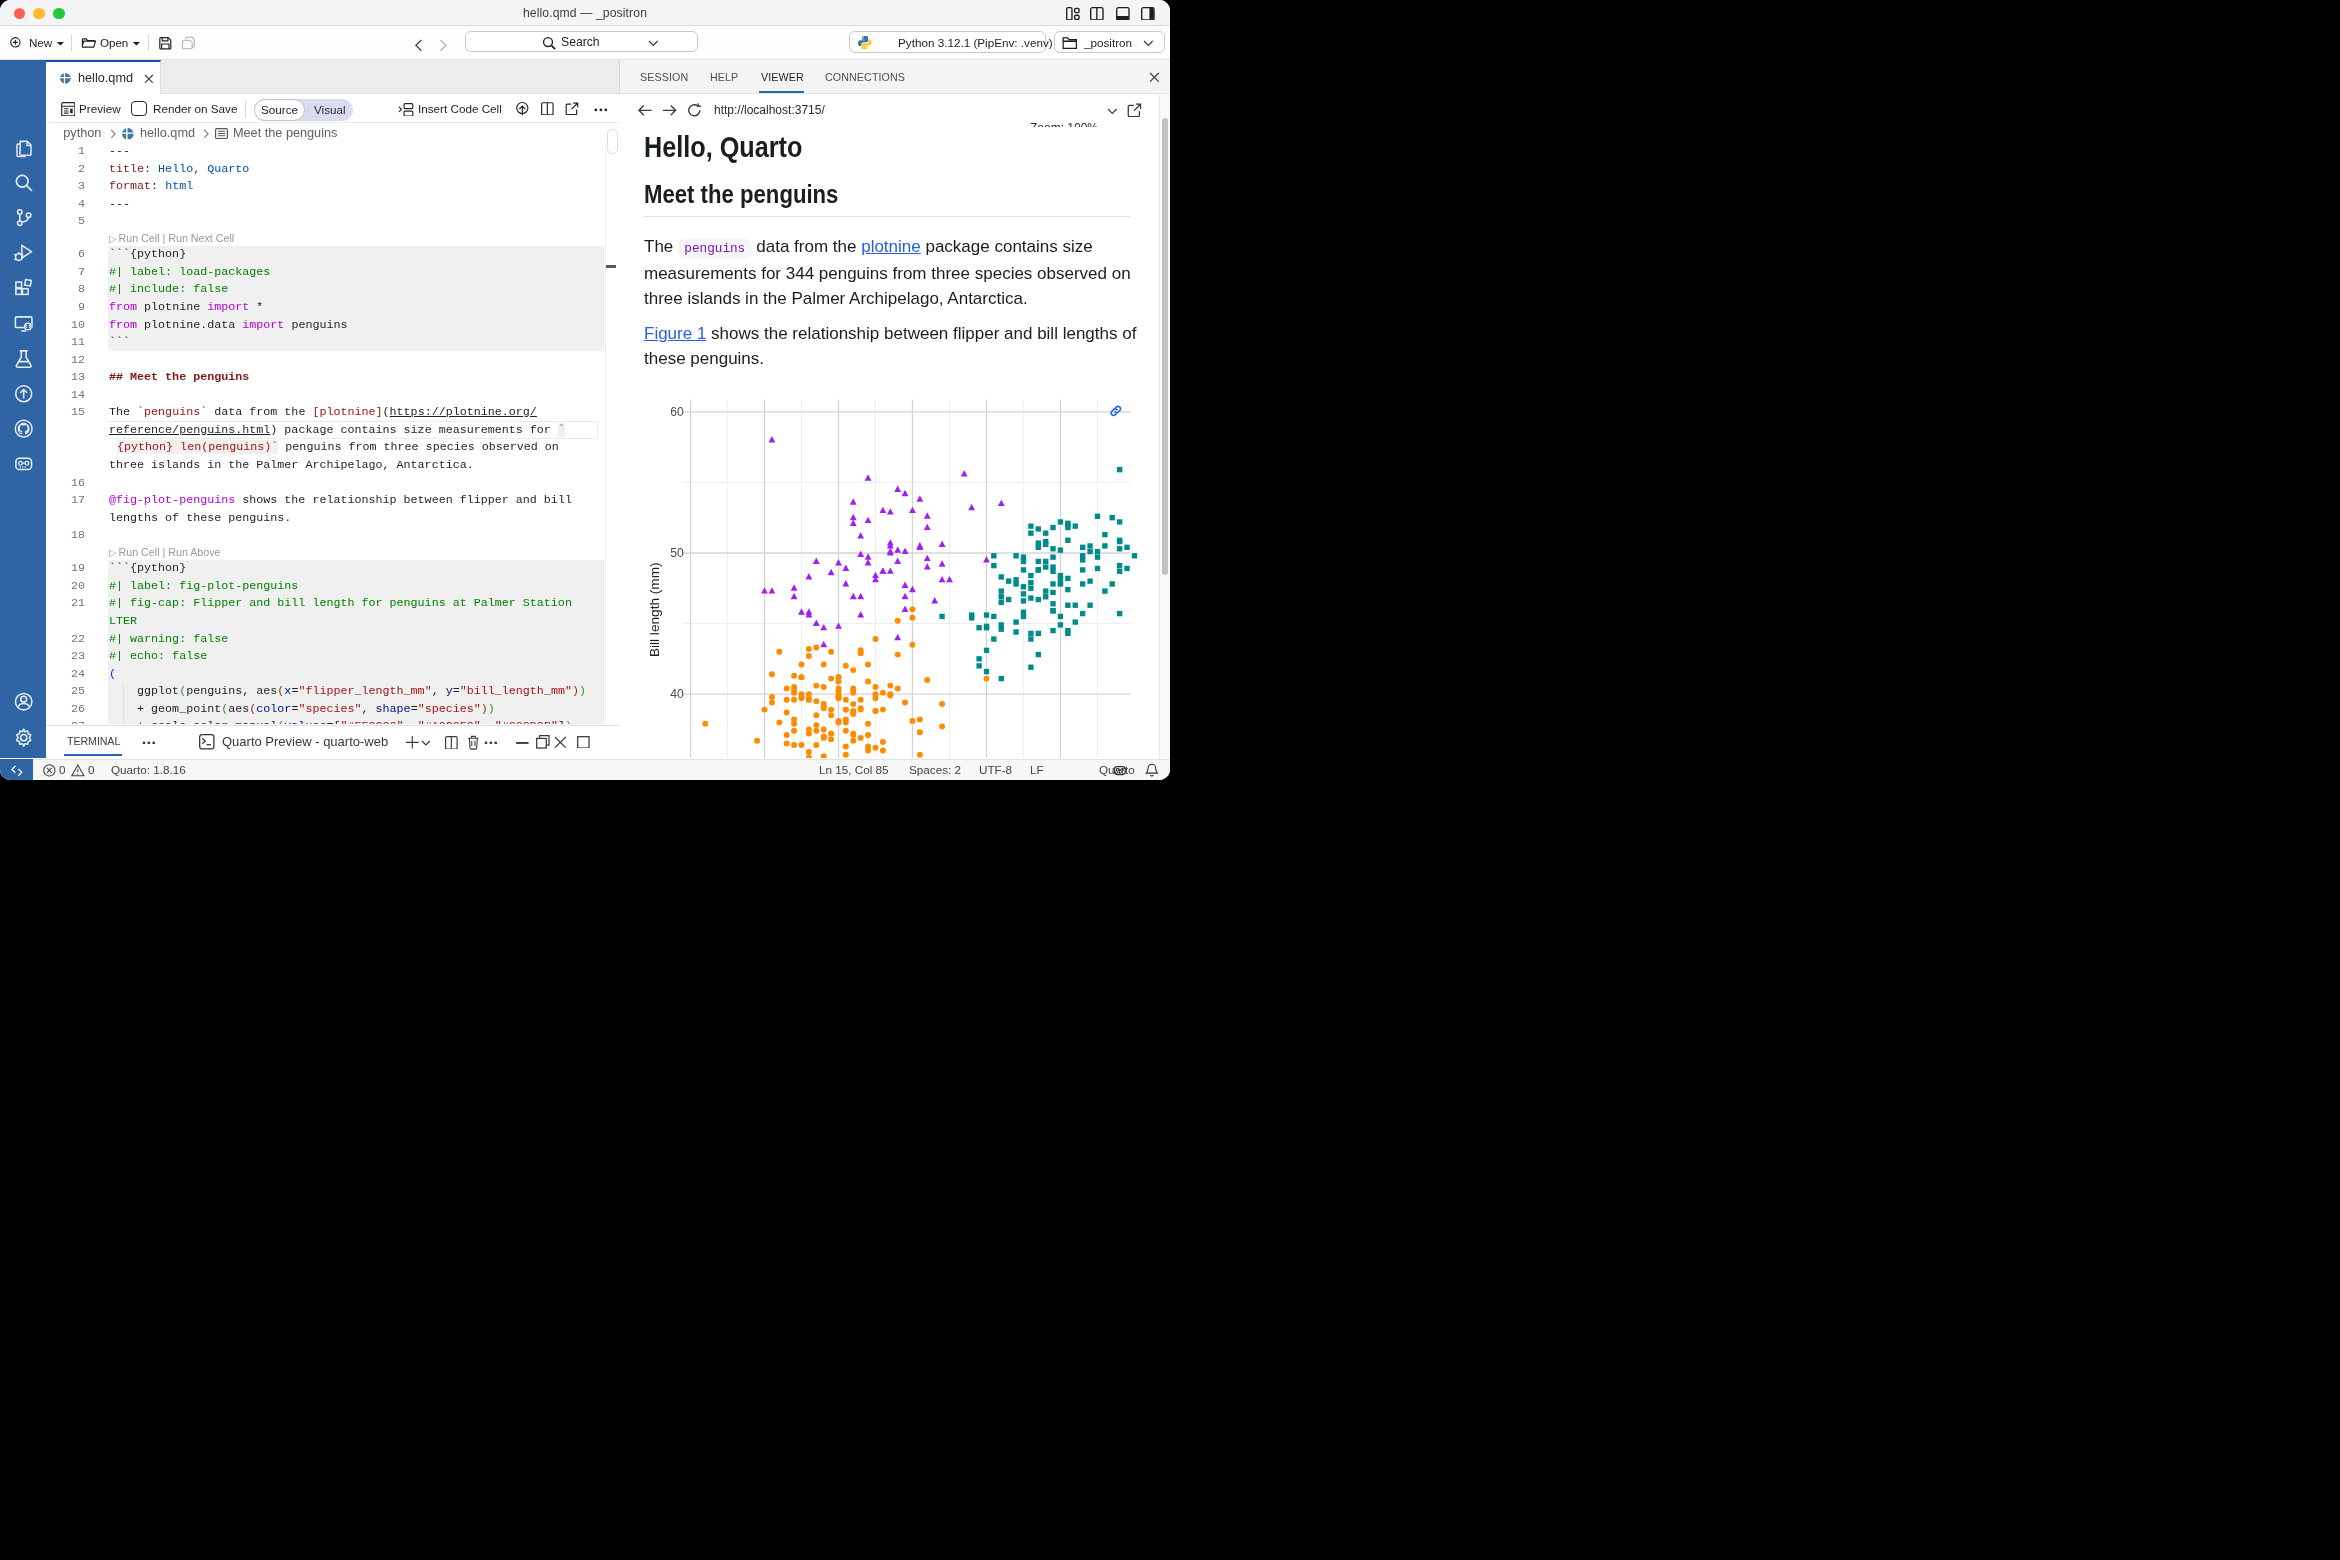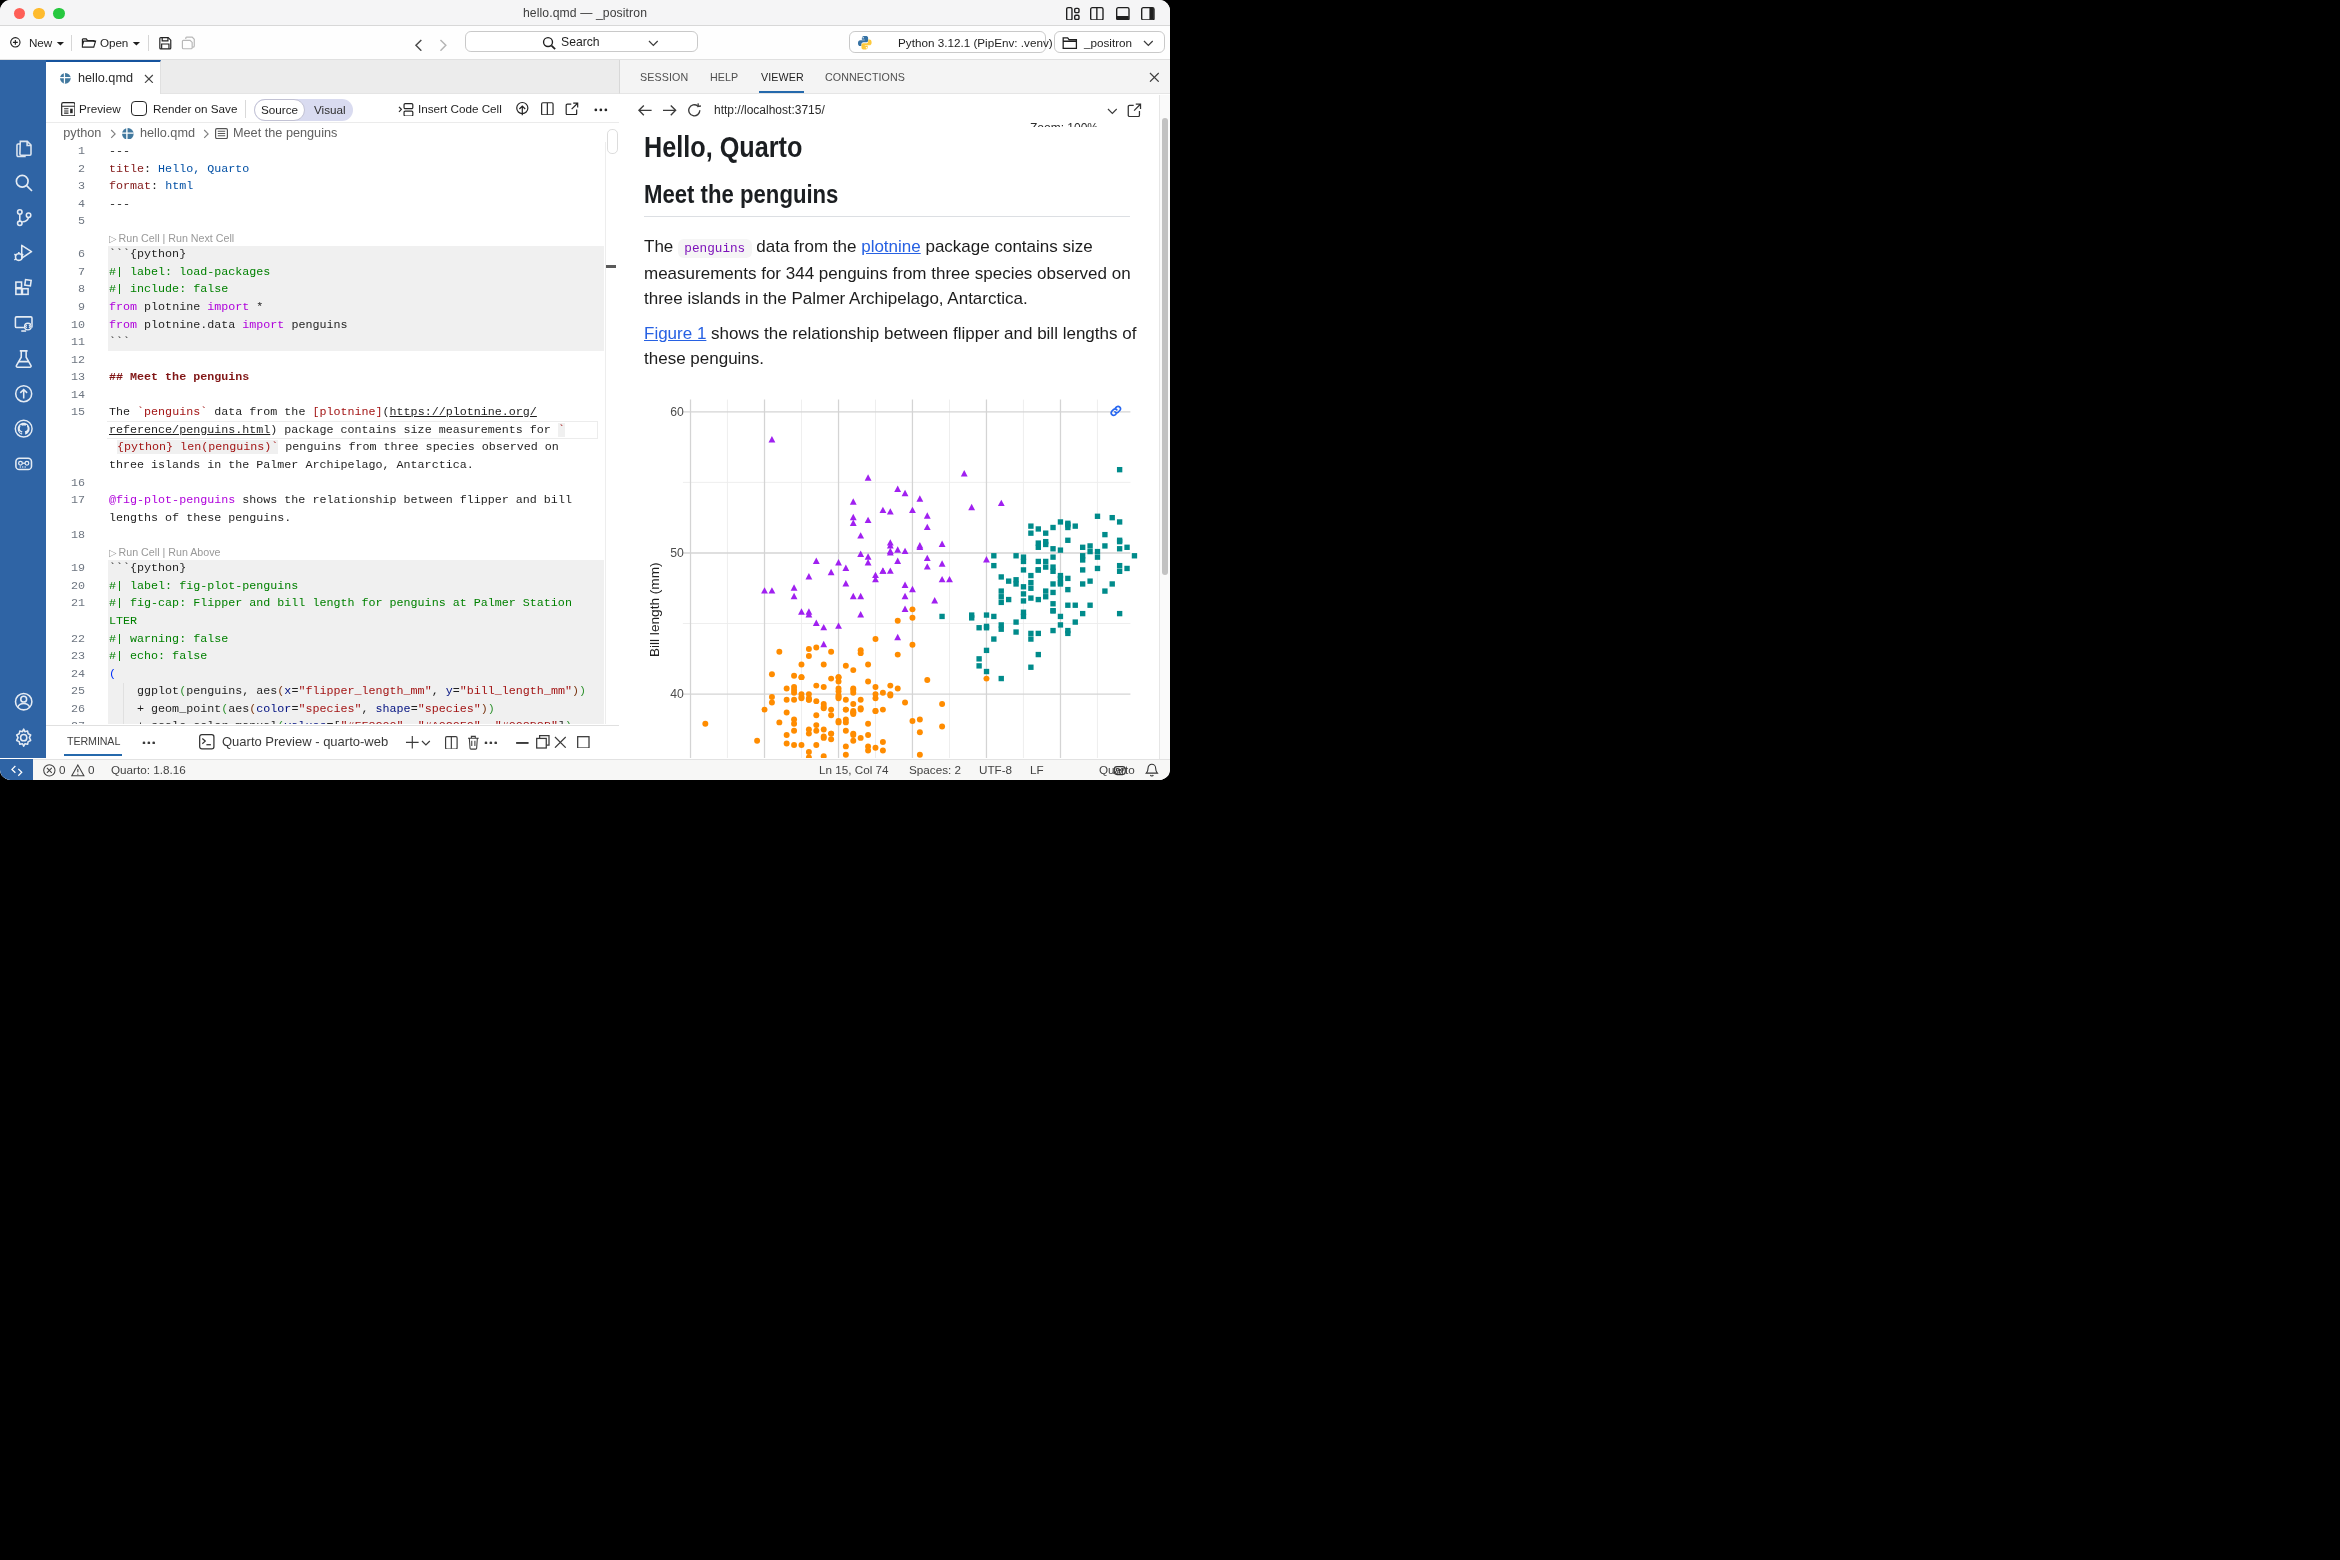--- a/index.html
+++ b/index.html
@@ -863,21 +863,21 @@
         <circle cx="6.5" cy="6.5" r="5.8" fill="none" stroke="#424242" stroke-width="1.1"></circle>
         <path d="M4 4 L9 9 M9 4 L4 9" stroke="#424242" stroke-width="1.1"></path>
       </svg>
     <div class="sbit abs" style="left:59px;">0</div>
     <svg class="abs" style="left:71px; top:4.4px;" width="13.7" height="12.7" viewBox="0 0 14 13">
         <path d="M7 1 L13.2 12 H0.8 z" fill="none" stroke="#424242" stroke-width="1.1"></path>
         <path d="M7 5 v3.4 M7 10 v1" stroke="#424242" stroke-width="1.1"></path>
       </svg>
     <div class="sbit abs" style="left:88px;">0</div>
     <div class="sbit abs" style="left:111px;">Quarto: 1.8.16</div>
-    <div class="sbit abs" style="left:819px;">Ln 15, Col 74</div>
+    <div class="sbit abs" style="left:819px;">Ln 15, Col 85</div>
     <div class="sbit abs" style="left:909px;">Spaces: 2</div>
     <div class="sbit abs" style="left:979px;">UTF-8</div>
     <div class="sbit abs" style="left:1030px;">LF</div>
     <div class="sbit abs" style="left:1099px;">Quarto</div>
     <svg class="abs" style="left:1112px; top:3.4px;" width="15.6" height="14.6" viewBox="0 0 24 24">
         <g fill="none" stroke="#333" stroke-width="1.9">
           <rect x="3" y="6" width="18" height="13" rx="4.5"></rect>
           <circle cx="8.5" cy="11.5" r="2.2" stroke-width="1.6"></circle>
           <circle cx="15.5" cy="11.5" r="2.2" stroke-width="1.6"></circle>
           <path d="M10.7 11.5 h2.6" stroke-width="1.6"></path>

